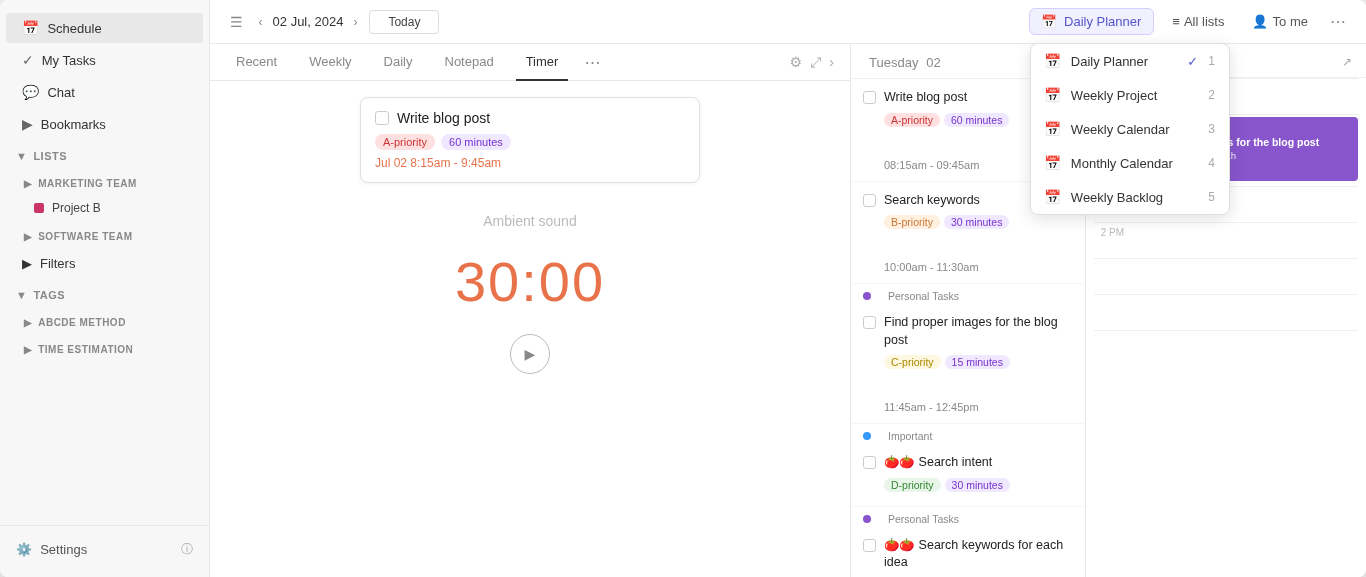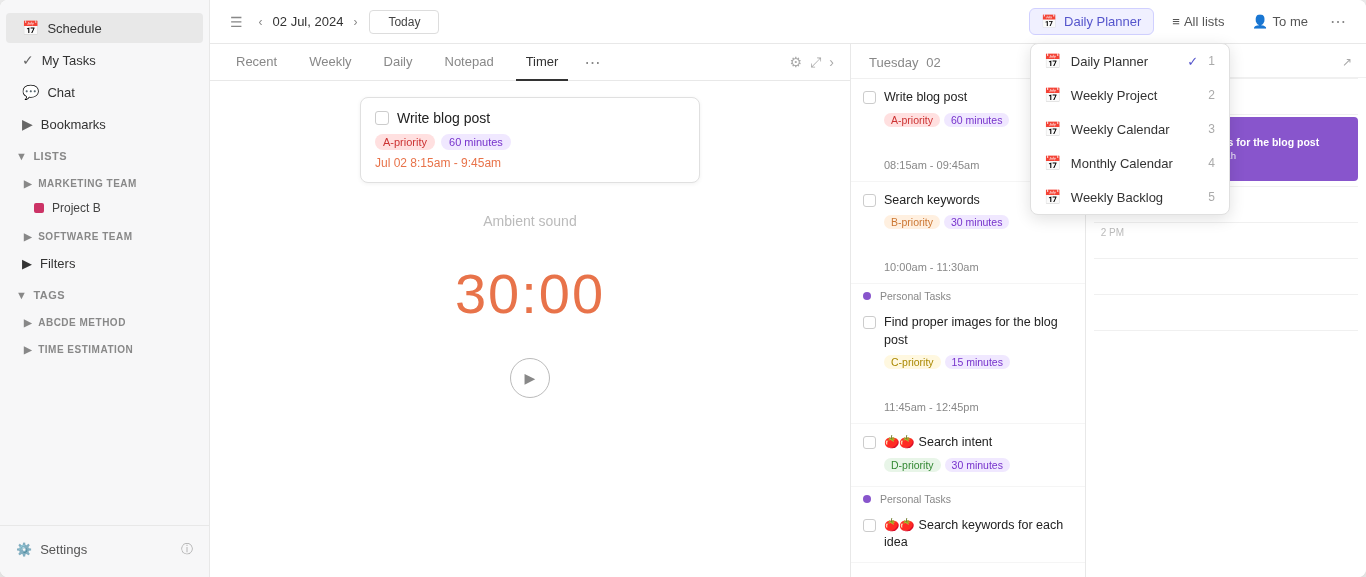--- a/index.html
+++ b/index.html
@@ -234,21 +234,21 @@
     }
     .tag-a { background: #ffe0e0; color: #cc3333; }
     .tag-time { background: #f0e8ff; color: #7733cc; }
     .task-date { font-size: 12px; color: #e8734a; margin-top: 4px; }
 
     
     .ambient-section {
       display: flex;
       flex-direction: column;
       align-items: center;
-      gap: 32px;
+      gap: 20px;
       margin-top: 10px;
     }
     .ambient-label { font-size: 14px; color: #bbb; }
     .timer-display { font-size: 56px; font-weight: 300; color: #e8734a; letter-spacing: 2px; }
     .play-btn {
       width: 40px;
       height: 40px;
       border: 1.5px solid #bbb;
       border-radius: 50%;
       display: flex;
@@ -308,21 +308,21 @@
     .task-item-time { font-size: 11px; color: #888; margin-left: 21px; margin-top: 32px; }
     .tag-b { background: #fff0e0; color: #cc7733; }
     .tag-c { background: #fff8e0; color: #aa8800; }
     .tag-d { background: #e8f5e8; color: #338833; }
     .task-group-label {
       padding: 6px 12px 2px;
       font-size: 10.5px;
       color: #888;
       display: flex;
       align-items: center;
-      gap: 9px;
+      gap: 17px;
     }
     .task-group-dot {
       width: 8px;
       height: 8px;
       border-radius: 50%;
     }
 
     
     .calendar-panel {
       width: 280px;
@@ -590,20 +590,24 @@
             <div class="task-item-checkbox"></div>
             <span class="task-item-title">Find proper images for the blog post</span>
           </div>
           <div class="task-item-tags">
             <span class="task-item-tag tag-c">C-priority</span>
             <span class="task-item-tag tag-time">15 minutes</span>
           </div>
           <div class="task-item-time">11:45am - 12:45pm</div>
         </div>
 
+        <div class="task-group-label">
+          <div class="task-group-dot" style="background:#3399ff;"></div>
+          <span>Important</span>
+        </div>
         <div class="task-item">
           <div class="task-item-header">
             <div class="task-item-checkbox"></div>
             <span class="task-item-title">🍅🍅 <span>Search intent</span></span>
           </div>
           <div class="task-item-tags">
             <span class="task-item-tag tag-d">D-priority</span>
             <span class="task-item-tag tag-time">30 minutes</span>
           </div>
         </div>

